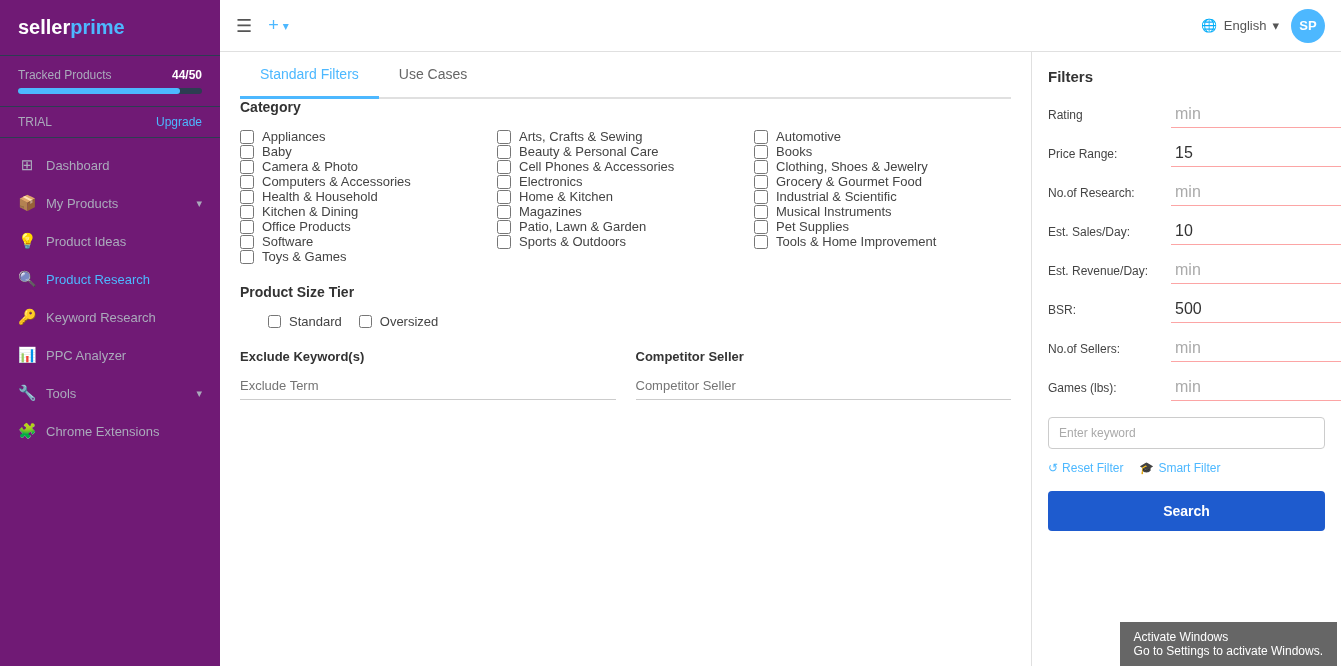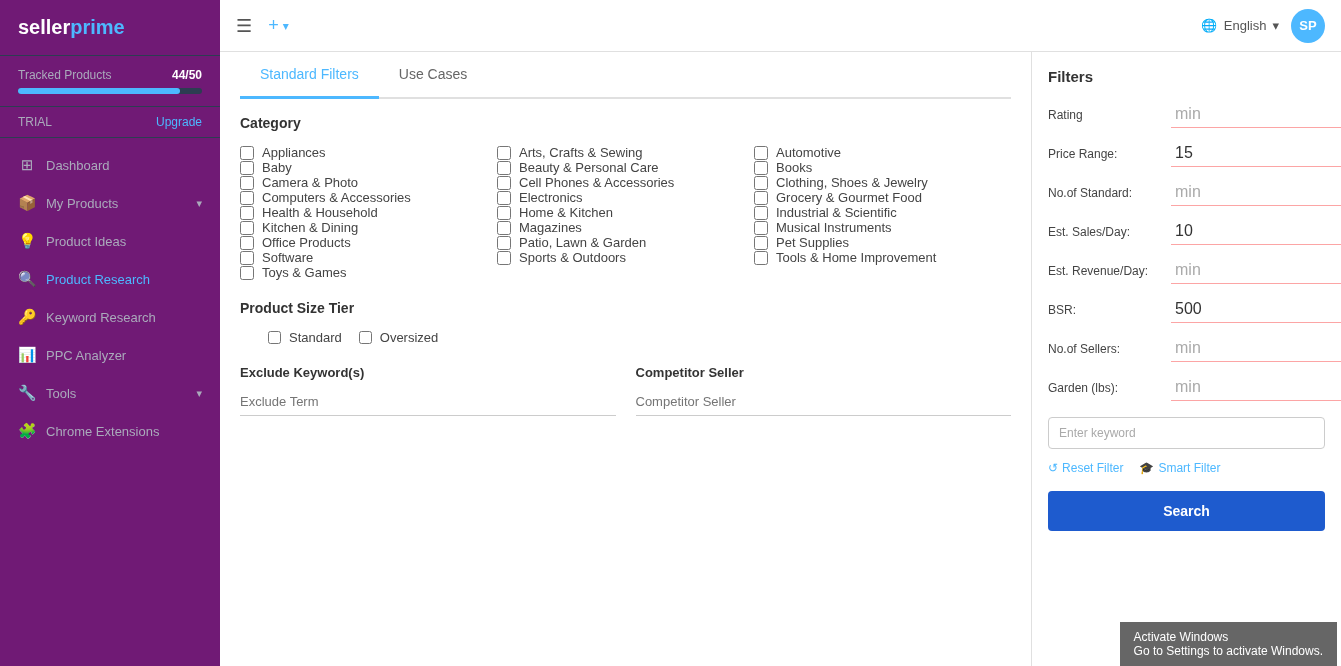--- a/index.html
+++ b/index.html
@@ -134,21 +134,20 @@
     .filters-main {
       flex: 1;
       background: #fff;
       overflow-y: auto;
       padding: 0 20px 20px 20px;
     }
 
     .tabs {
       display: flex;
       border-bottom: 2px solid #e0e0e0;
-      margin-bottom: 16px;
       position: sticky;
       top: 0;
       background: #fff;
       z-index: 2;
     }
     .tab {
       padding: 14px 20px;
       cursor: pointer;
       font-size: 14px;
       color: #666;
@@ -576,21 +575,21 @@
 
       <div class="filter-row">
         <span class="filter-label">Price Range:</span>
         <div class="filter-inputs">
           <input class="filter-input" value="15" style="">
 
         </div>
       </div>
 
       <div class="filter-row">
-        <span class="filter-label">No.of Standard:</span>
+        <span class="filter-label">No.of Research:</span>
         <div class="filter-inputs">
           <input class="filter-input" placeholder="min" style="">
 
         </div>
       </div>
 
       <div class="filter-row">
         <span class="filter-label">Est. Sales/Day:</span>
         <div class="filter-inputs">
           <input class="filter-input" value="10" style="">
@@ -616,21 +615,21 @@
 
       <div class="filter-row">
         <span class="filter-label">No.of Sellers:</span>
         <div class="filter-inputs">
           <input class="filter-input" placeholder="min" style="">
 
         </div>
       </div>
 
       <div class="filter-row">
-        <span class="filter-label">Garden (lbs):</span>
+        <span class="filter-label">Games (lbs):</span>
         <div class="filter-inputs">
           <input class="filter-input" placeholder="min" style="">
 
         </div>
       </div>
 
       <div>
         <input type="text" class="keyword-filter-input" placeholder="Enter keyword" style="">
       </div>
 

